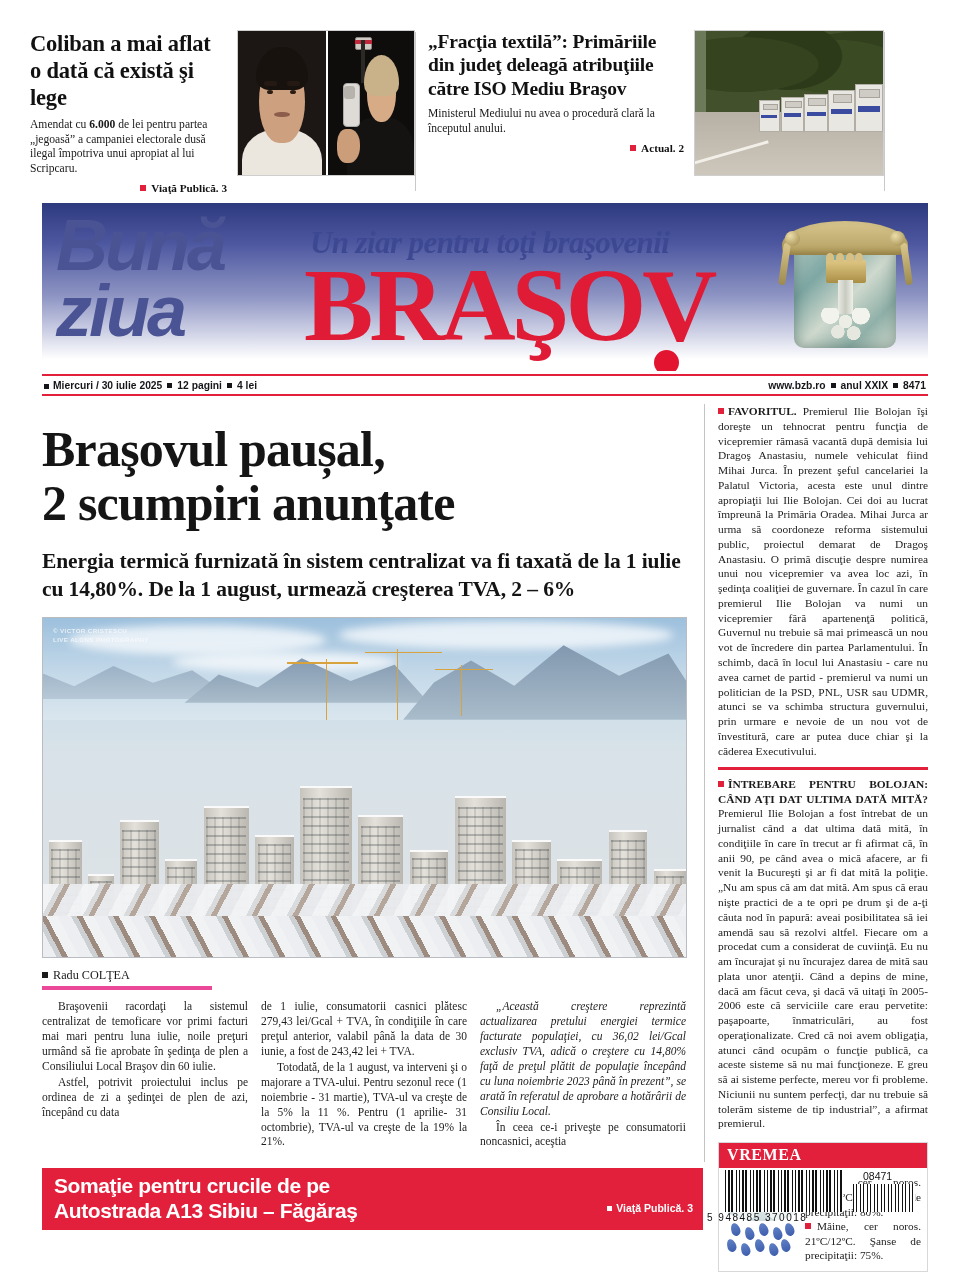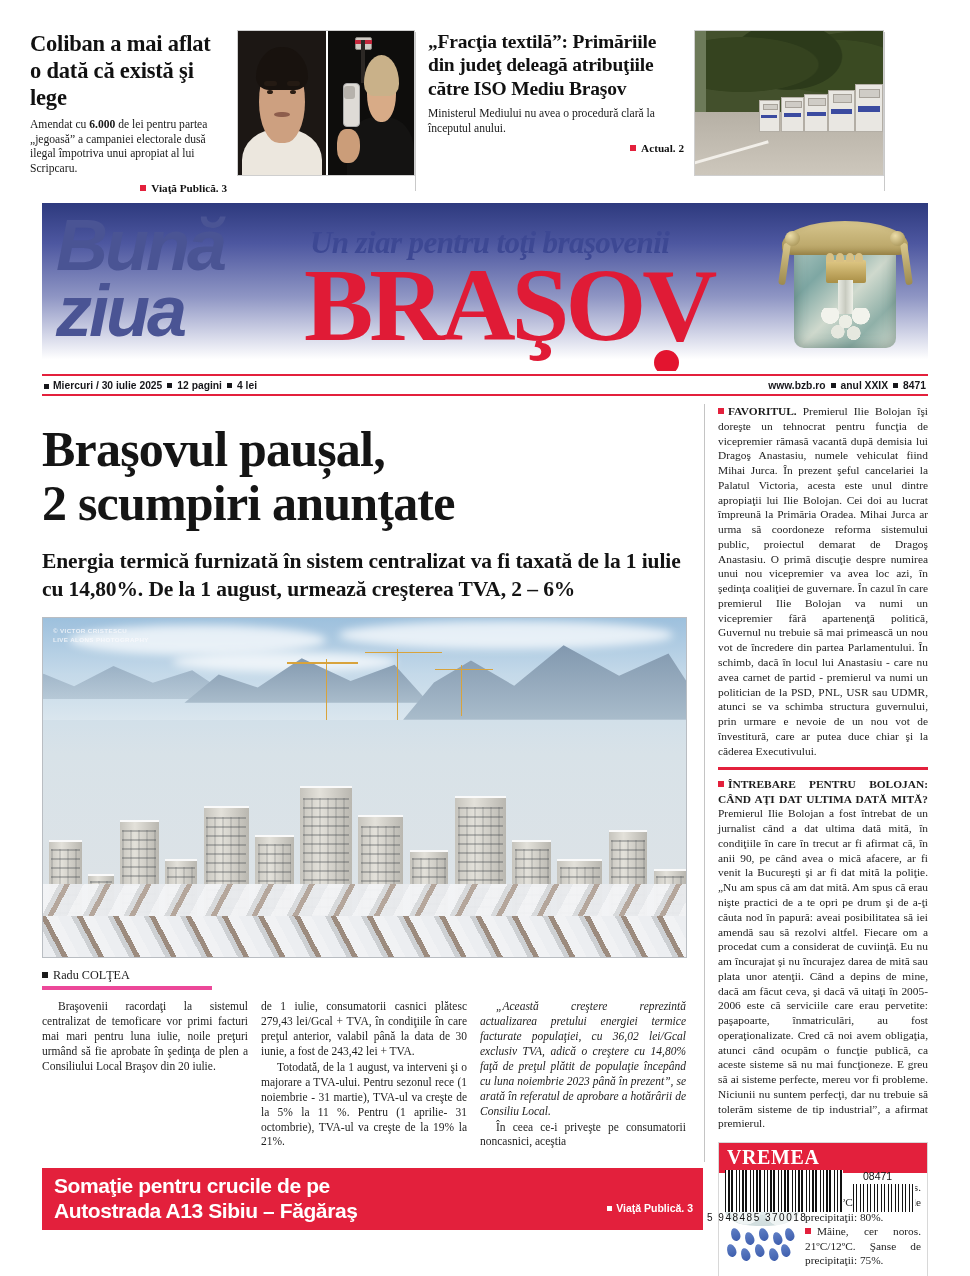--- a/index.html
+++ b/index.html
@@ -287,21 +287,21 @@
   .rc-item b { font-weight:bold; }
   .rc-lead .sq { width:6px; height:6px; vertical-align:1px; margin-right:4px;}
   .rc-rule { height:2.5px; background:#e3203c; margin: 9px 0 7px; }
 
   .weather {
     margin-top: 11px; border: 1px solid #d8d8d8;
   }
   .weather-hd {
     background:#e3203c; color:#fff; font-weight:bold;
     font-family: "Liberation Serif", serif;
-    font-size: 20px; letter-spacing:.6px; padding: 3px 8px 4px;
+    font-size: 16px; letter-spacing:.6px; padding: 3px 8px 4px;
   }
   .weather-body { display:flex; padding: 7px 6px 8px 4px; gap:4px; }
   .wicon { width: 78px; flex:none; position:relative; height: 86px; }
   .wcloud {
     position:absolute; left:2px; top:6px; width:74px; height:40px;
     background: radial-gradient(circle at 28% 58%, #eef3f3 0 26%, transparent 27%),
                 radial-gradient(circle at 52% 34%, #e3eced 0 32%, transparent 33%),
                 radial-gradient(circle at 76% 60%, #eef3f3 0 26%, transparent 27%),
                 linear-gradient(180deg,#f4f8f8,#cfdcdd);
     border-radius: 50% 50% 42% 42% / 62% 62% 38% 38%;
@@ -504,21 +504,22 @@
           <div>LIVE ALONS PHOTOGRAPHY</div>
         </div>
       </div>
 
       <div class="byline">
         <span class="sq"></span><span>Radu COLŢEA</span>
       </div>
 
       <div class="story-cols">
         <div class="story-col">
-          <p>Braşovenii racordaţi la sistemul centralizat de temoficare vor primi facturi mai mari pentru luna iulie, noile preţuri urmând să fie aprobate în şedinţa de plen a Consiliului Local Braşov din 20 iulie.</p>
+          <p>Braşovenii racordaţi la sistemul centralizat de temoficare vor primi facturi mai mari pentru luna iulie, noile preţuri urmând să fie aprobate în şedinţa de plen a Consiliului Local Braşov din 60 iulie.</p>
+          <p>Astfel, potrivit proiectului inclus pe ordinea de zi a şedinţei de plen de azi, începând cu data</p>
         </div>
         <div class="story-col">
           <p class="noind">de 1 iulie, consumatorii casnici plătesc 279,43 lei/Gcal + TVA, în condiţiile în care preţul anterior, valabil până la data de 30 iunie, a fost de 243,42 lei + TVA.</p>
           <p>Totodată, de la 1 august, va interveni şi o majorare a TVA-ului. Pentru sezonul rece (1 noiembrie - 31 martie), TVA-ul va creşte de la 5% la 11 %. Pentru (1 aprilie- 31 octombrie), TVA-ul va creşte de la 19% la 21%.</p>
         </div>
         <div class="story-col">
           <p class="ital">„Această creştere reprezintă actualizarea pretului energiei termice facturate populaţiei, cu 36,02 lei/Gcal exclusiv TVA, adică o creştere cu 14,80% faţă de preţul plătit de populaţie începând cu luna noiembrie 2023 până în prezent”, se arată în referatul de aprobare a hotărârii de Consiliu Local.</p>
           <p>În ceea ce-i priveşte pe consumatorii noncasnici, aceştia</p>
         </div>
       </div>

